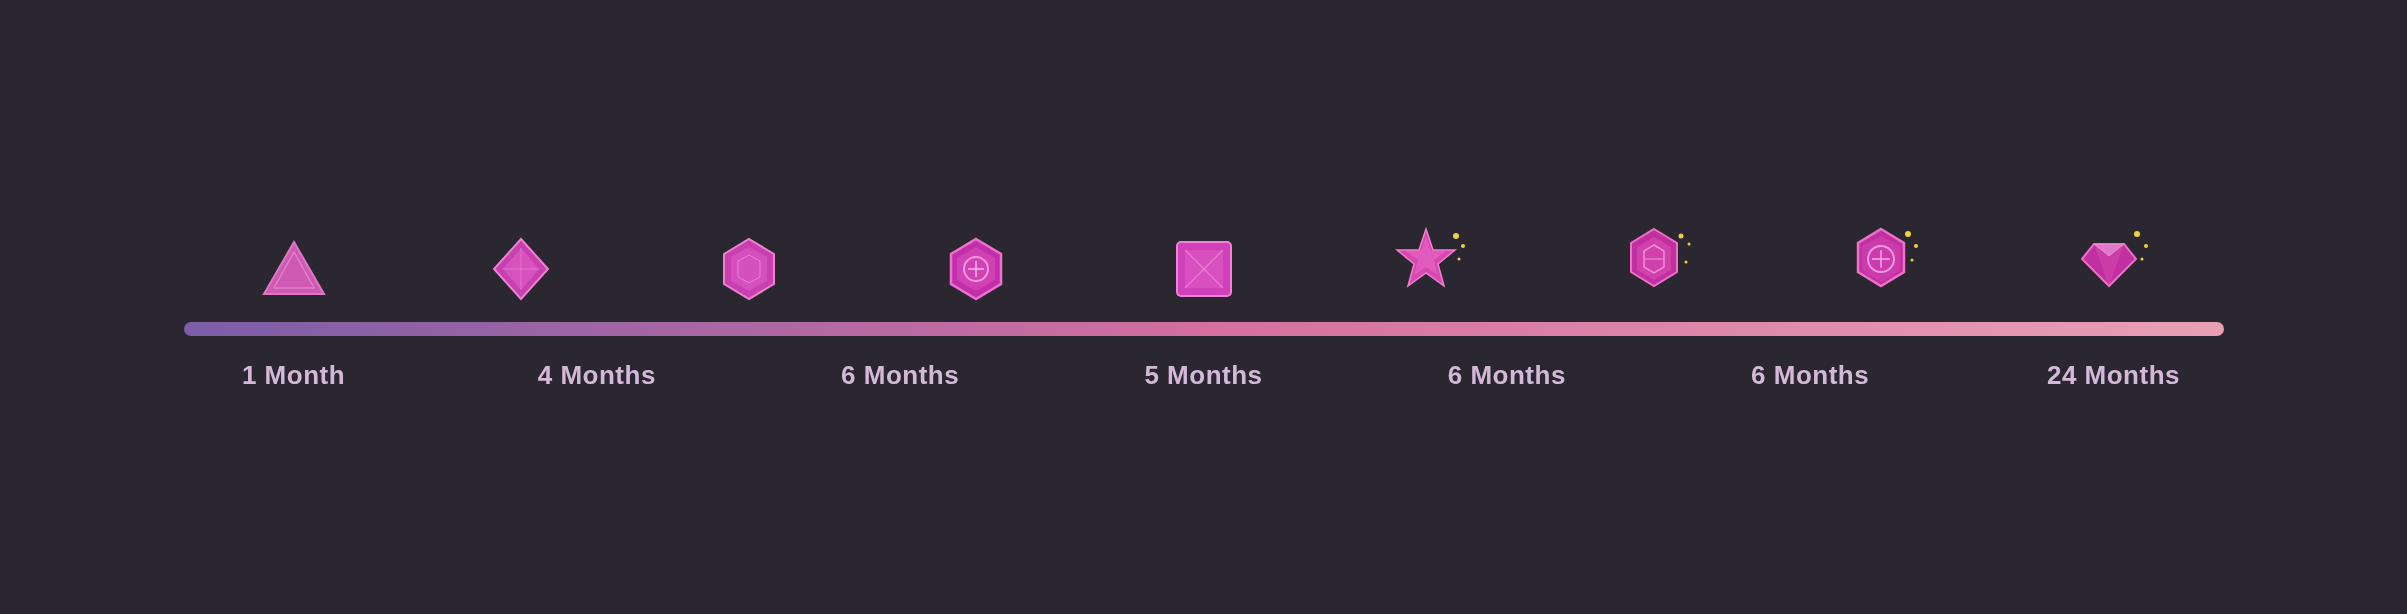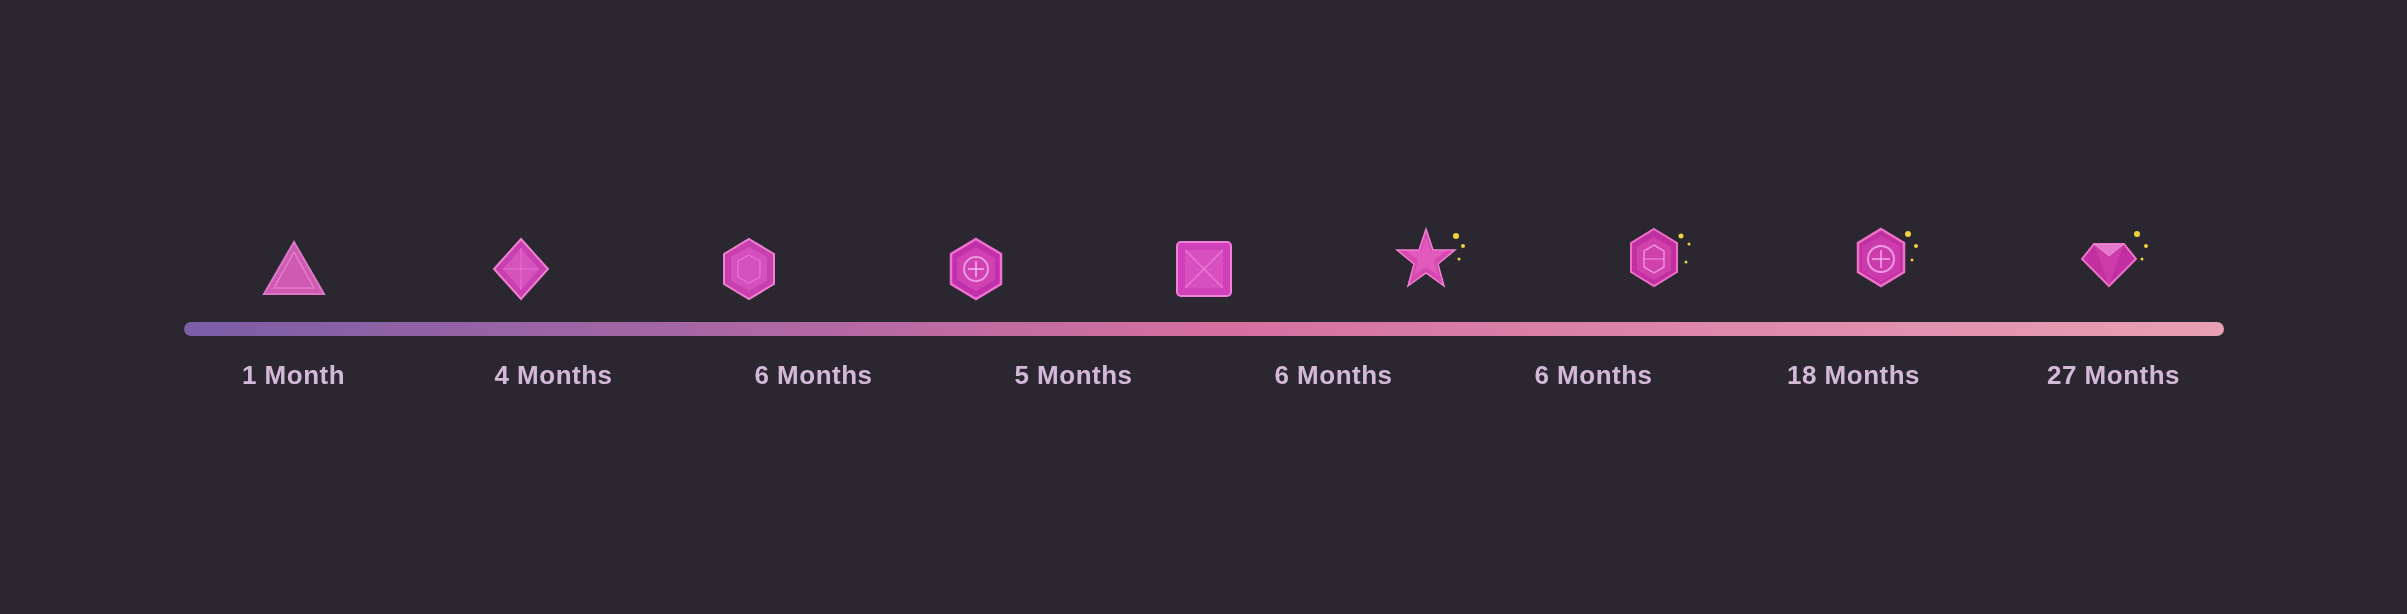--- a/index.html
+++ b/index.html
@@ -182,17 +182,16 @@
   <div class="progress-bar-container">
   </div>
 
   <div class="labels-row">
     <div class="label-item">1 Month</div>
     <div class="label-item">4 Months</div>
     <div class="label-item">6 Months</div>
     <div class="label-item">5 Months</div>
     <div class="label-item">6 Months</div>
     <div class="label-item">6 Months</div>
-    <div class="label-item">18 Months</div>
-    <div class="label-item">27 Months</div>
+    <div class="label-item">24 Months</div>
   </div>
 
 </div>
 
 </body></html>

